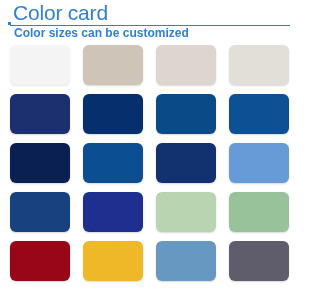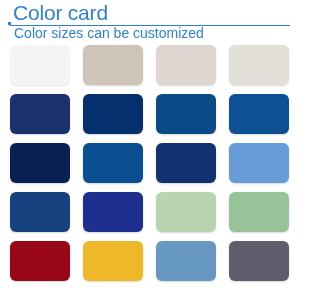--- a/index.html
+++ b/index.html
@@ -56,23 +56,23 @@
     top: 25px;
     width: 280px;
     height: 1px;
     background: #2f80d8;
   }
   .subtitle {
     position: absolute;
     left: 14px;
     top: 28px;
     color: #2f80d8;
-    font-size: 14px;
+    font-size: 12px;
     line-height: 11px;
-    font-weight: 400;
+    font-weight: 700;
     white-space: nowrap;
   }
 
   
   .grid {
     position: absolute;
     left: 10px;
     top: 45px;
     width: 280px;
     display: flex;

